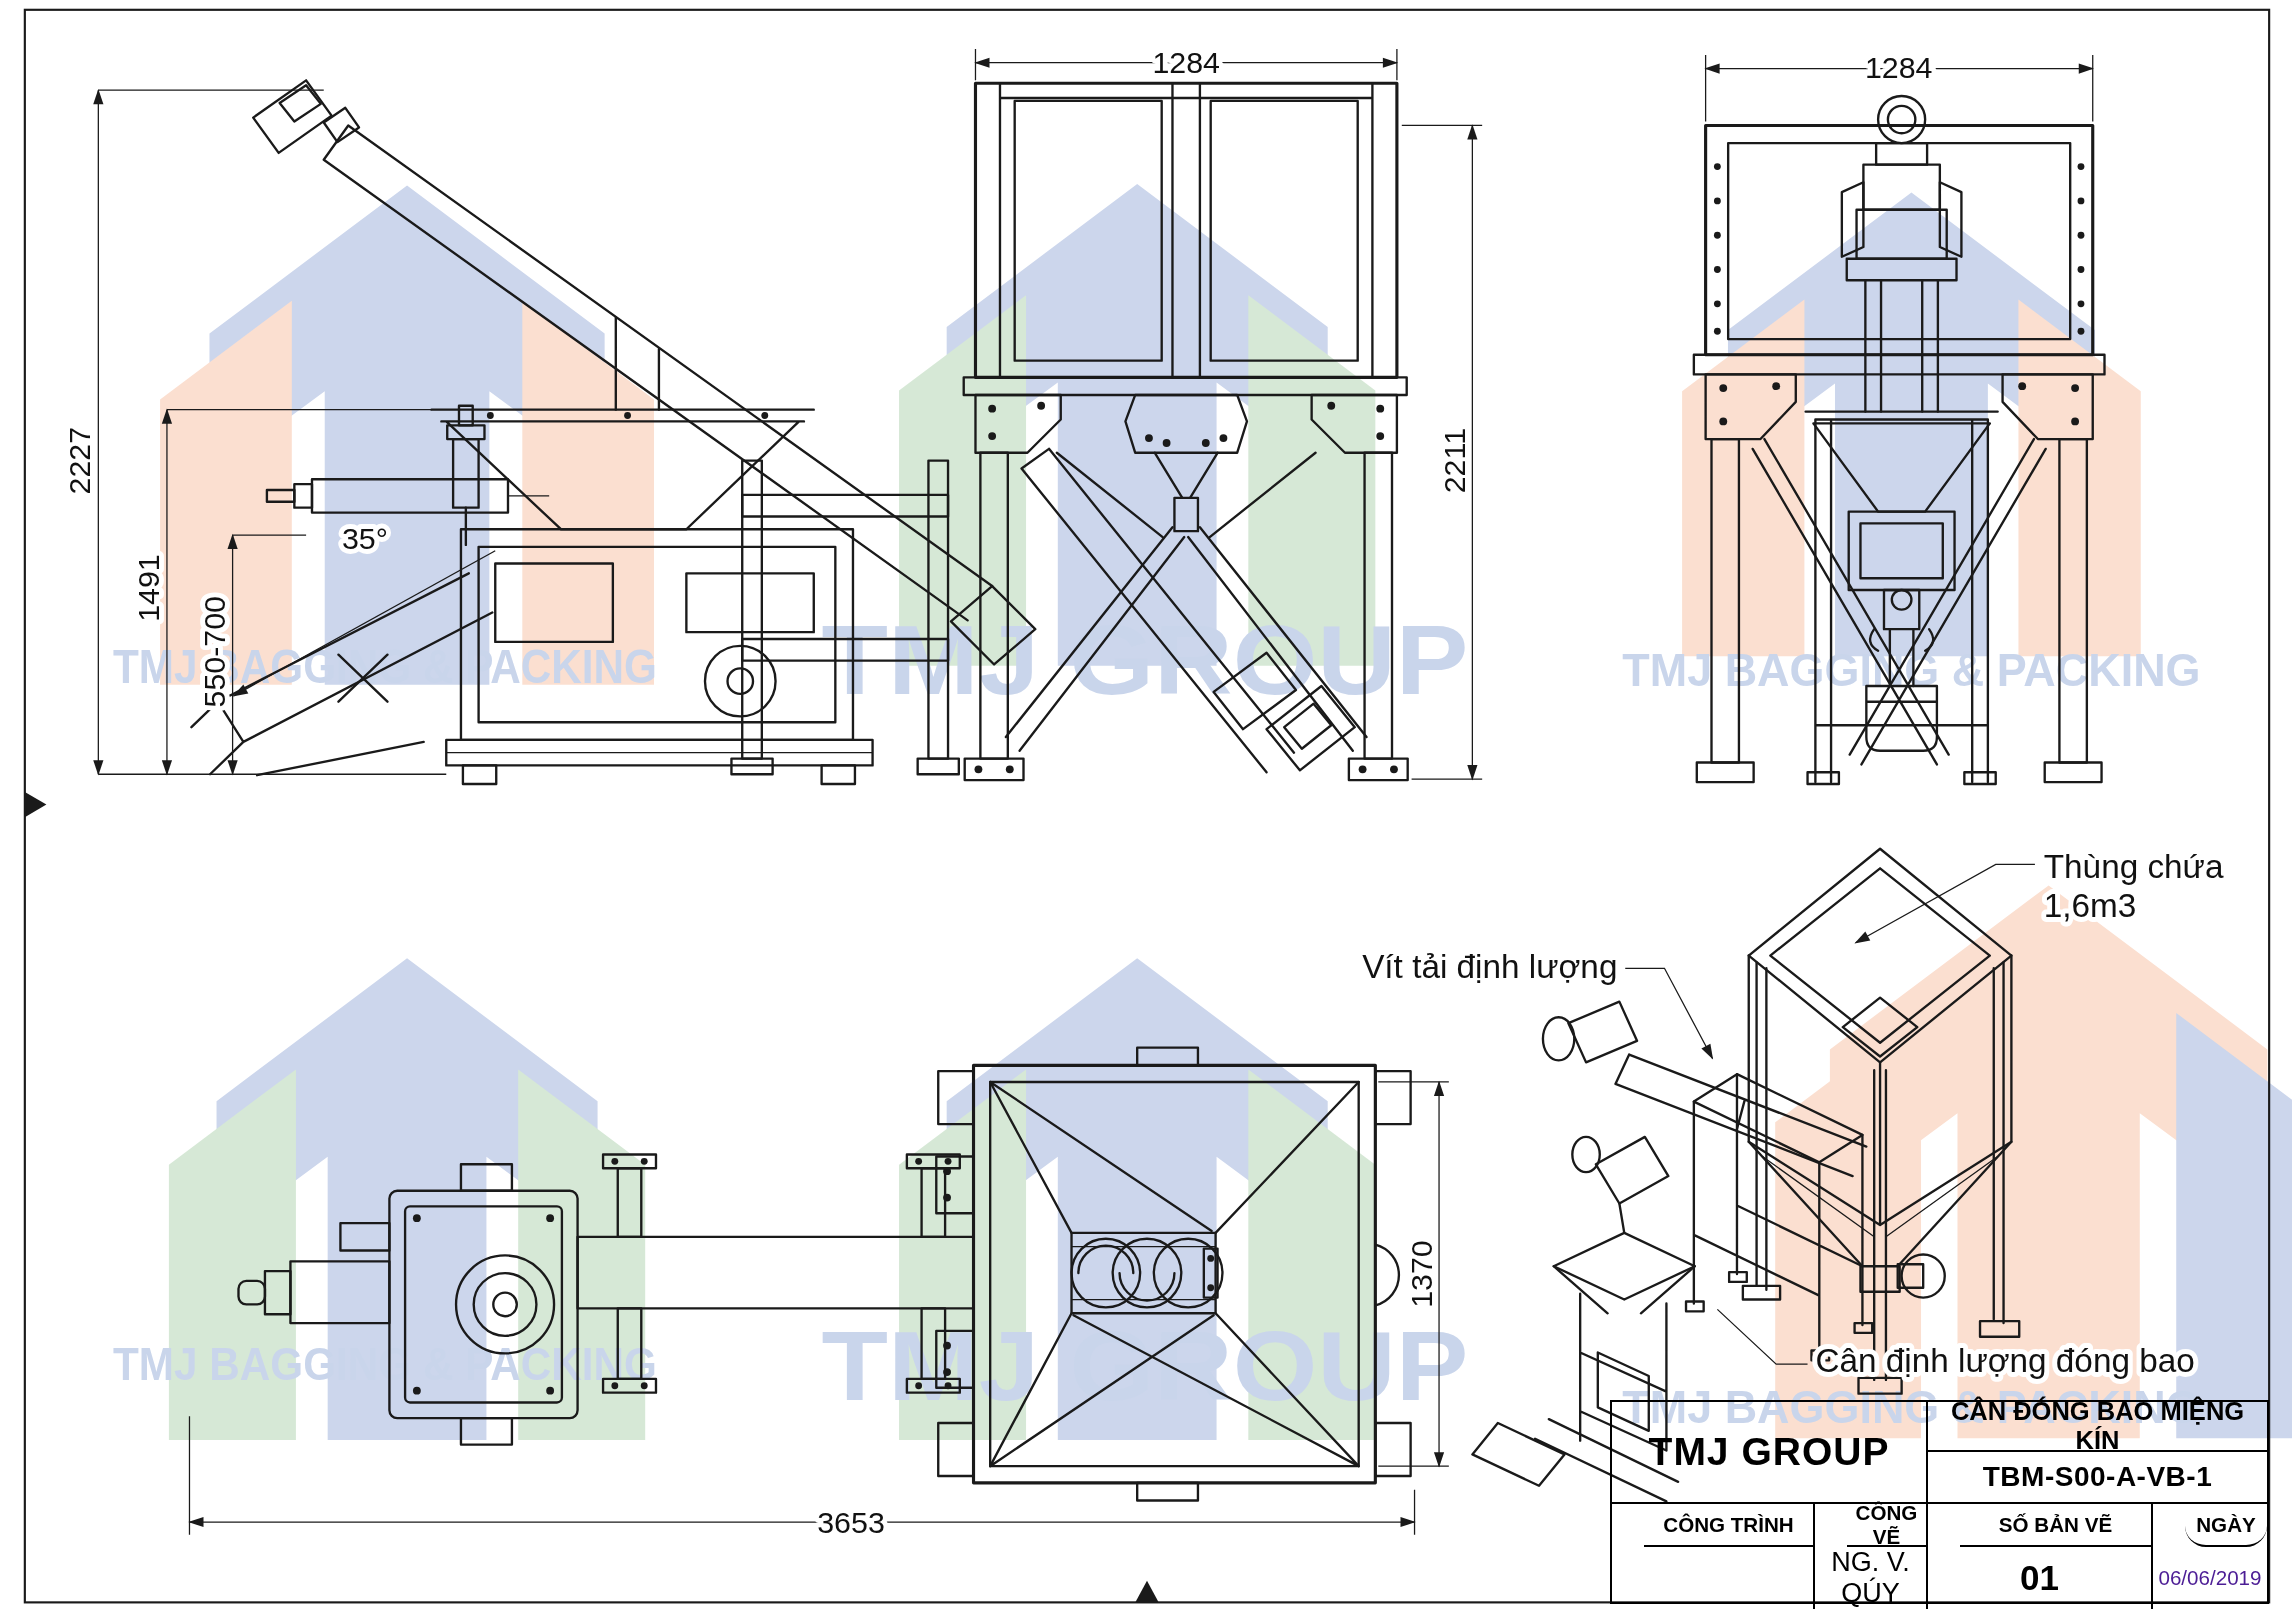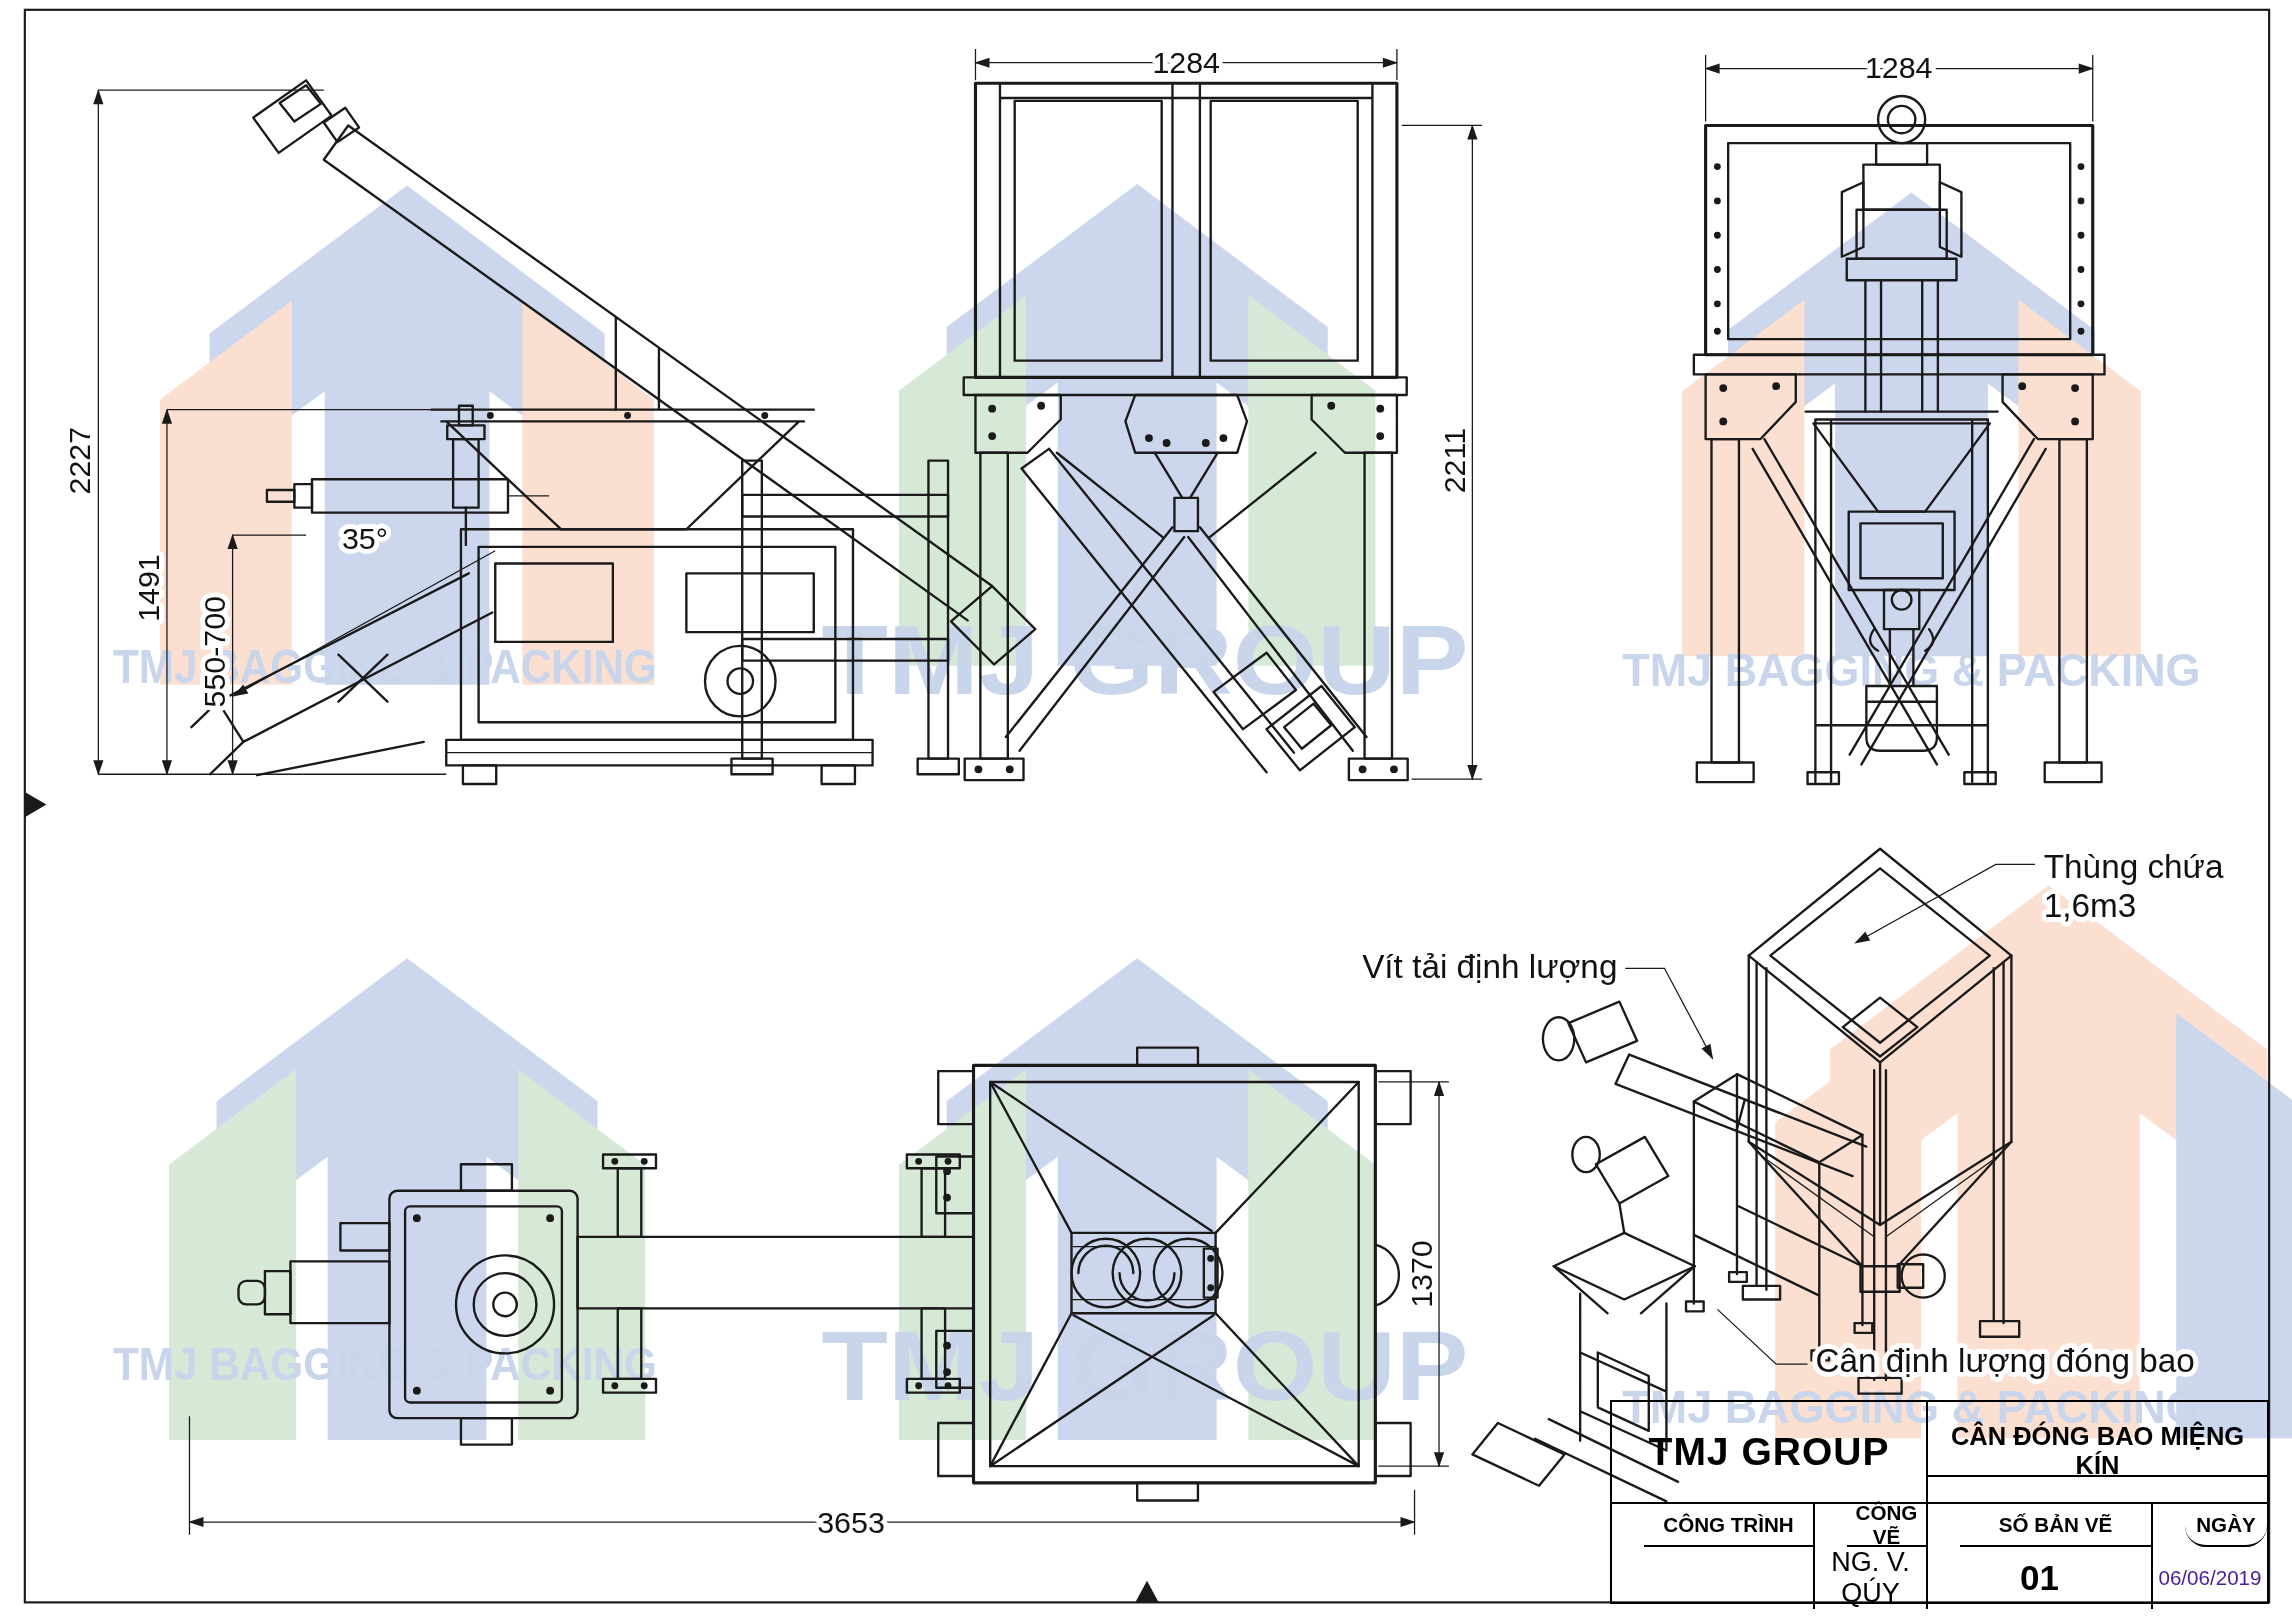--- a/index.html
+++ b/index.html
@@ -347,20 +347,21 @@
     <text class="lbl" x="2085" y="936">1,6m3</text>
     <text class="lbl" x="1650" y="998" text-anchor="end">Vít tải định lượng</text>
     <text class="lbl" x="1852" y="1400">Cân định lượng đóng bao</text>
   </g>
 </svg>
 
   <div id="tblock">
     <div class="tb-company">TMJ GROUP</div>
     <div class="tb-right">
       <div class="tb-title">CÂN ĐÓNG BAO MIỆNG KÍN</div>
+      <div class="tb-code">TBM-S00-A-VB-1</div>
     </div>
     <div class="tb-h">CÔNG TRÌNH</div>
     <div class="tb-h">CÔNG VẼ</div>
     <div class="tb-h">SỐ BẢN VẼ</div>
     <div class="tb-h no-r">NGÀY</div>
     <div class="tb-v"></div>
     <div class="tb-v">NG. V. QÚY</div>
     <div class="tb-v tb-sheet">01</div>
     <div class="tb-v tb-date no-r">06/06/2019</div>
   </div>

